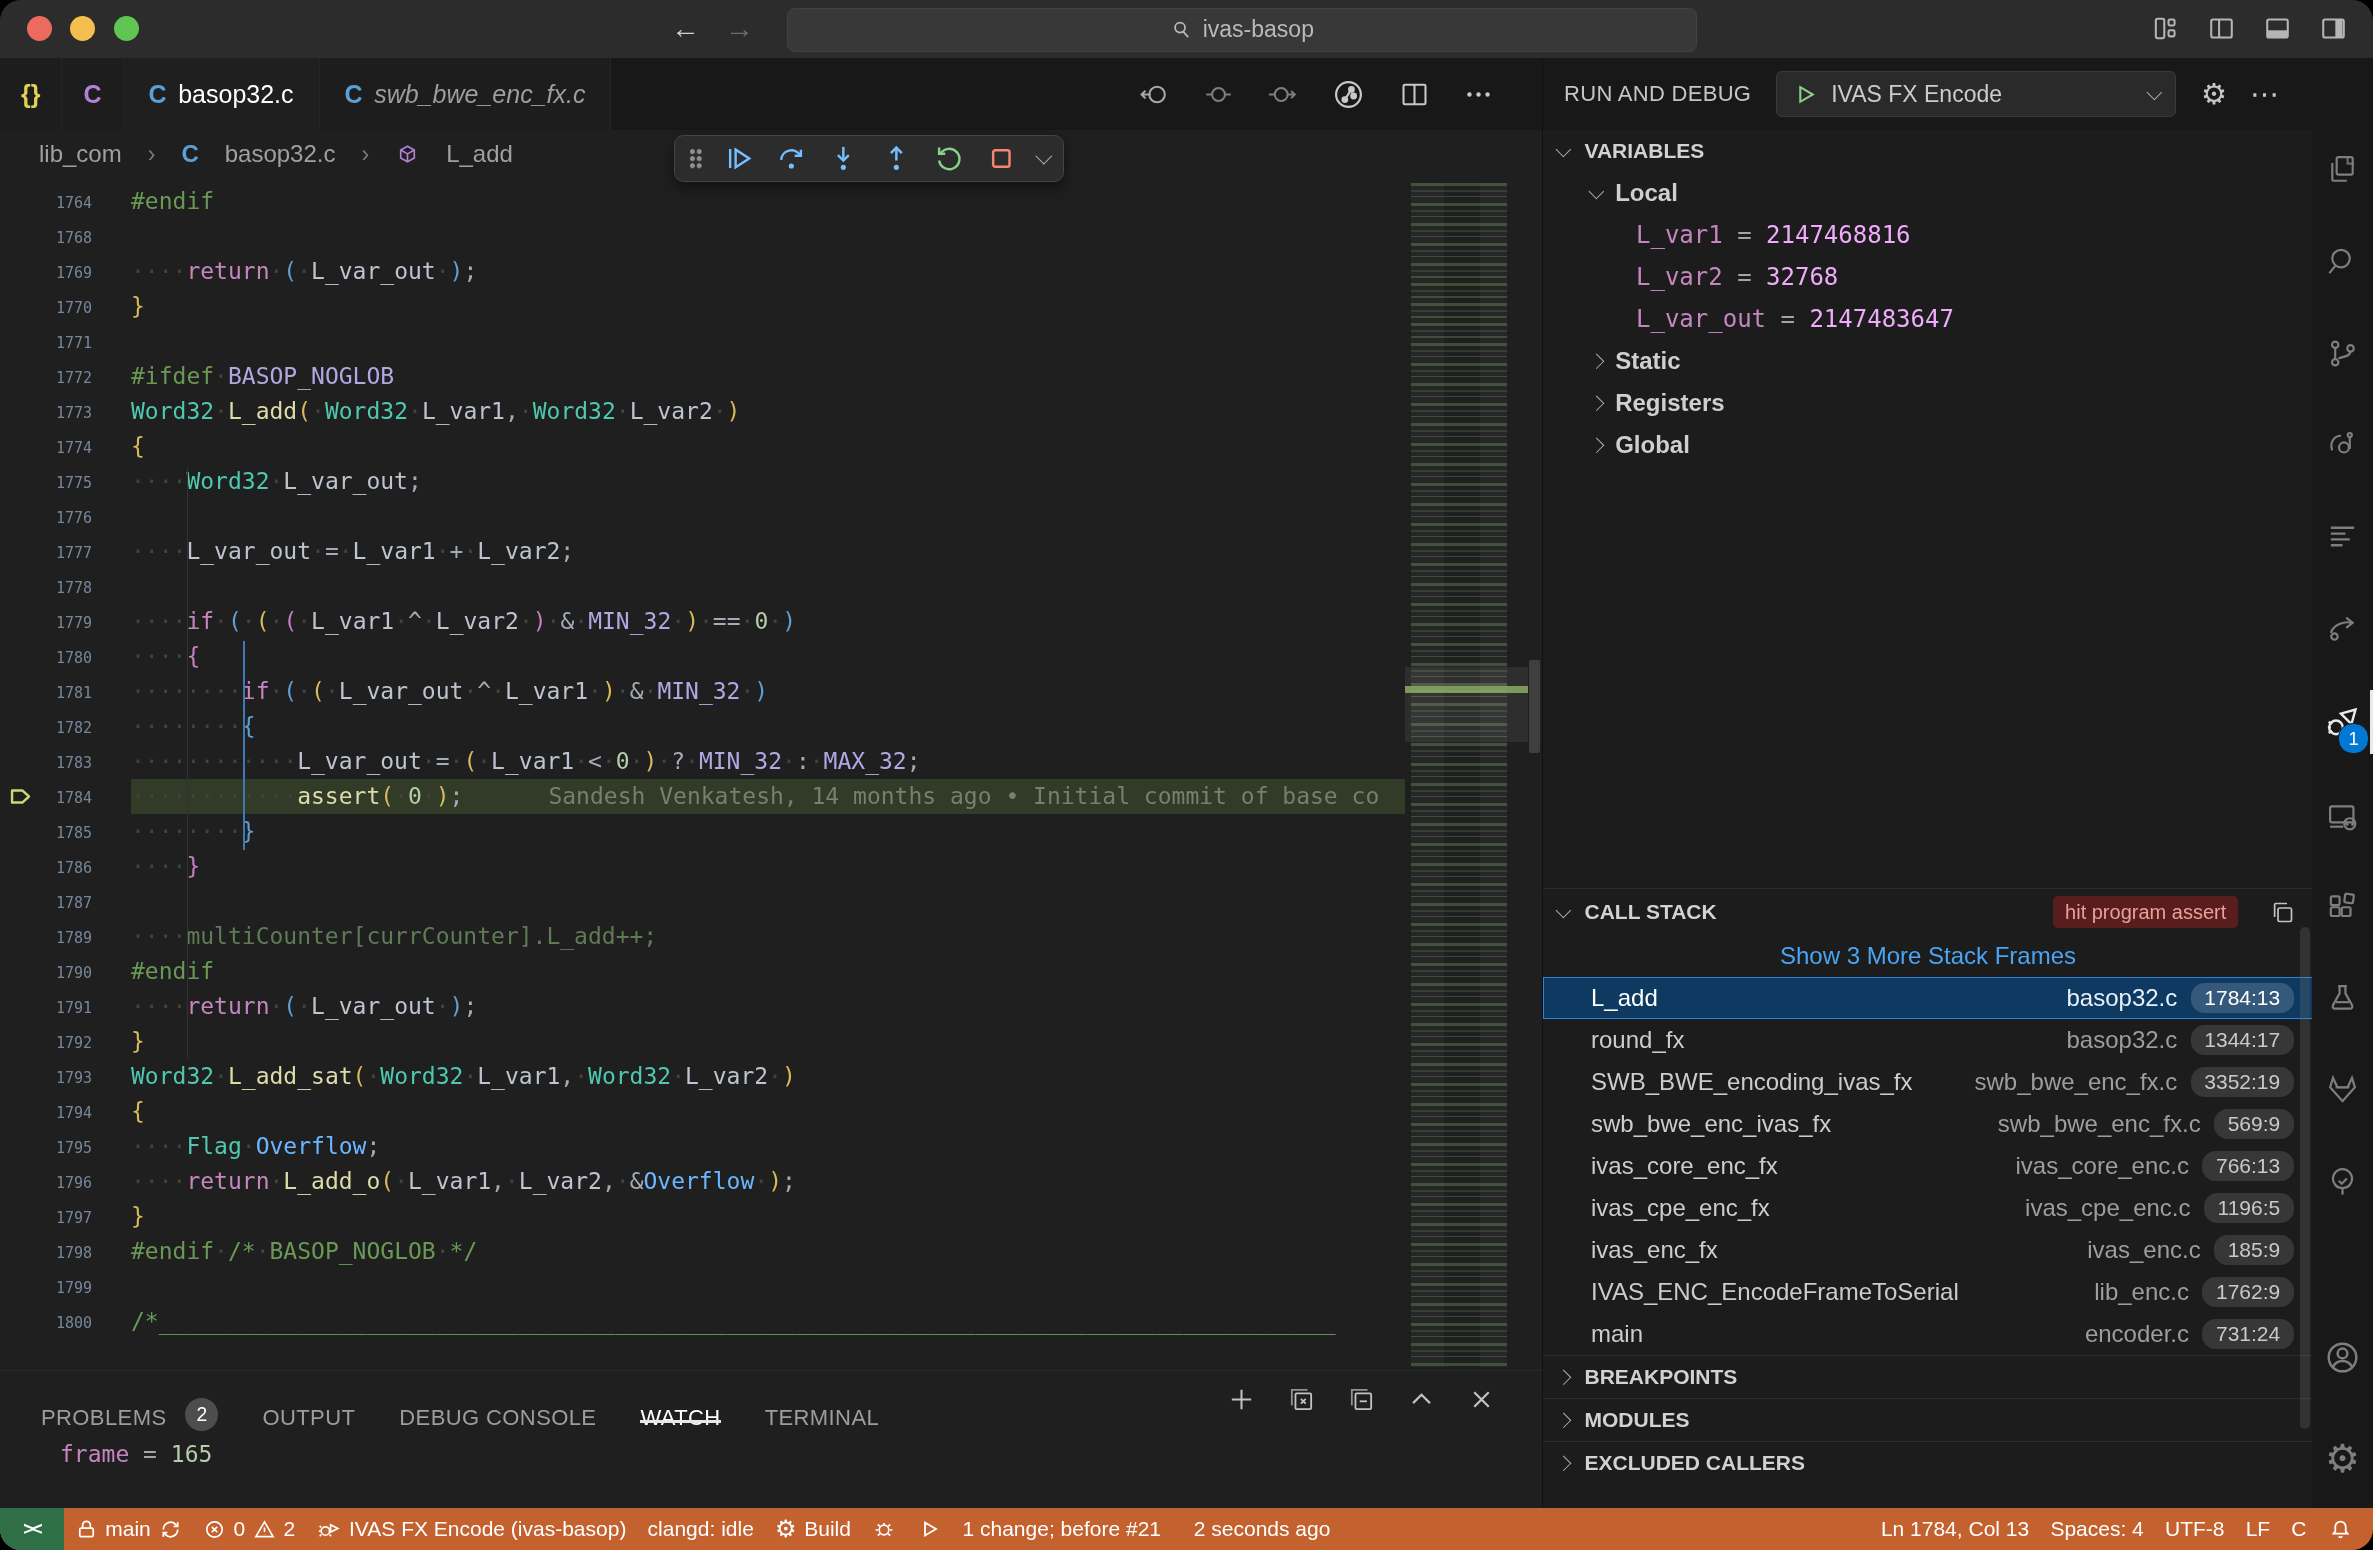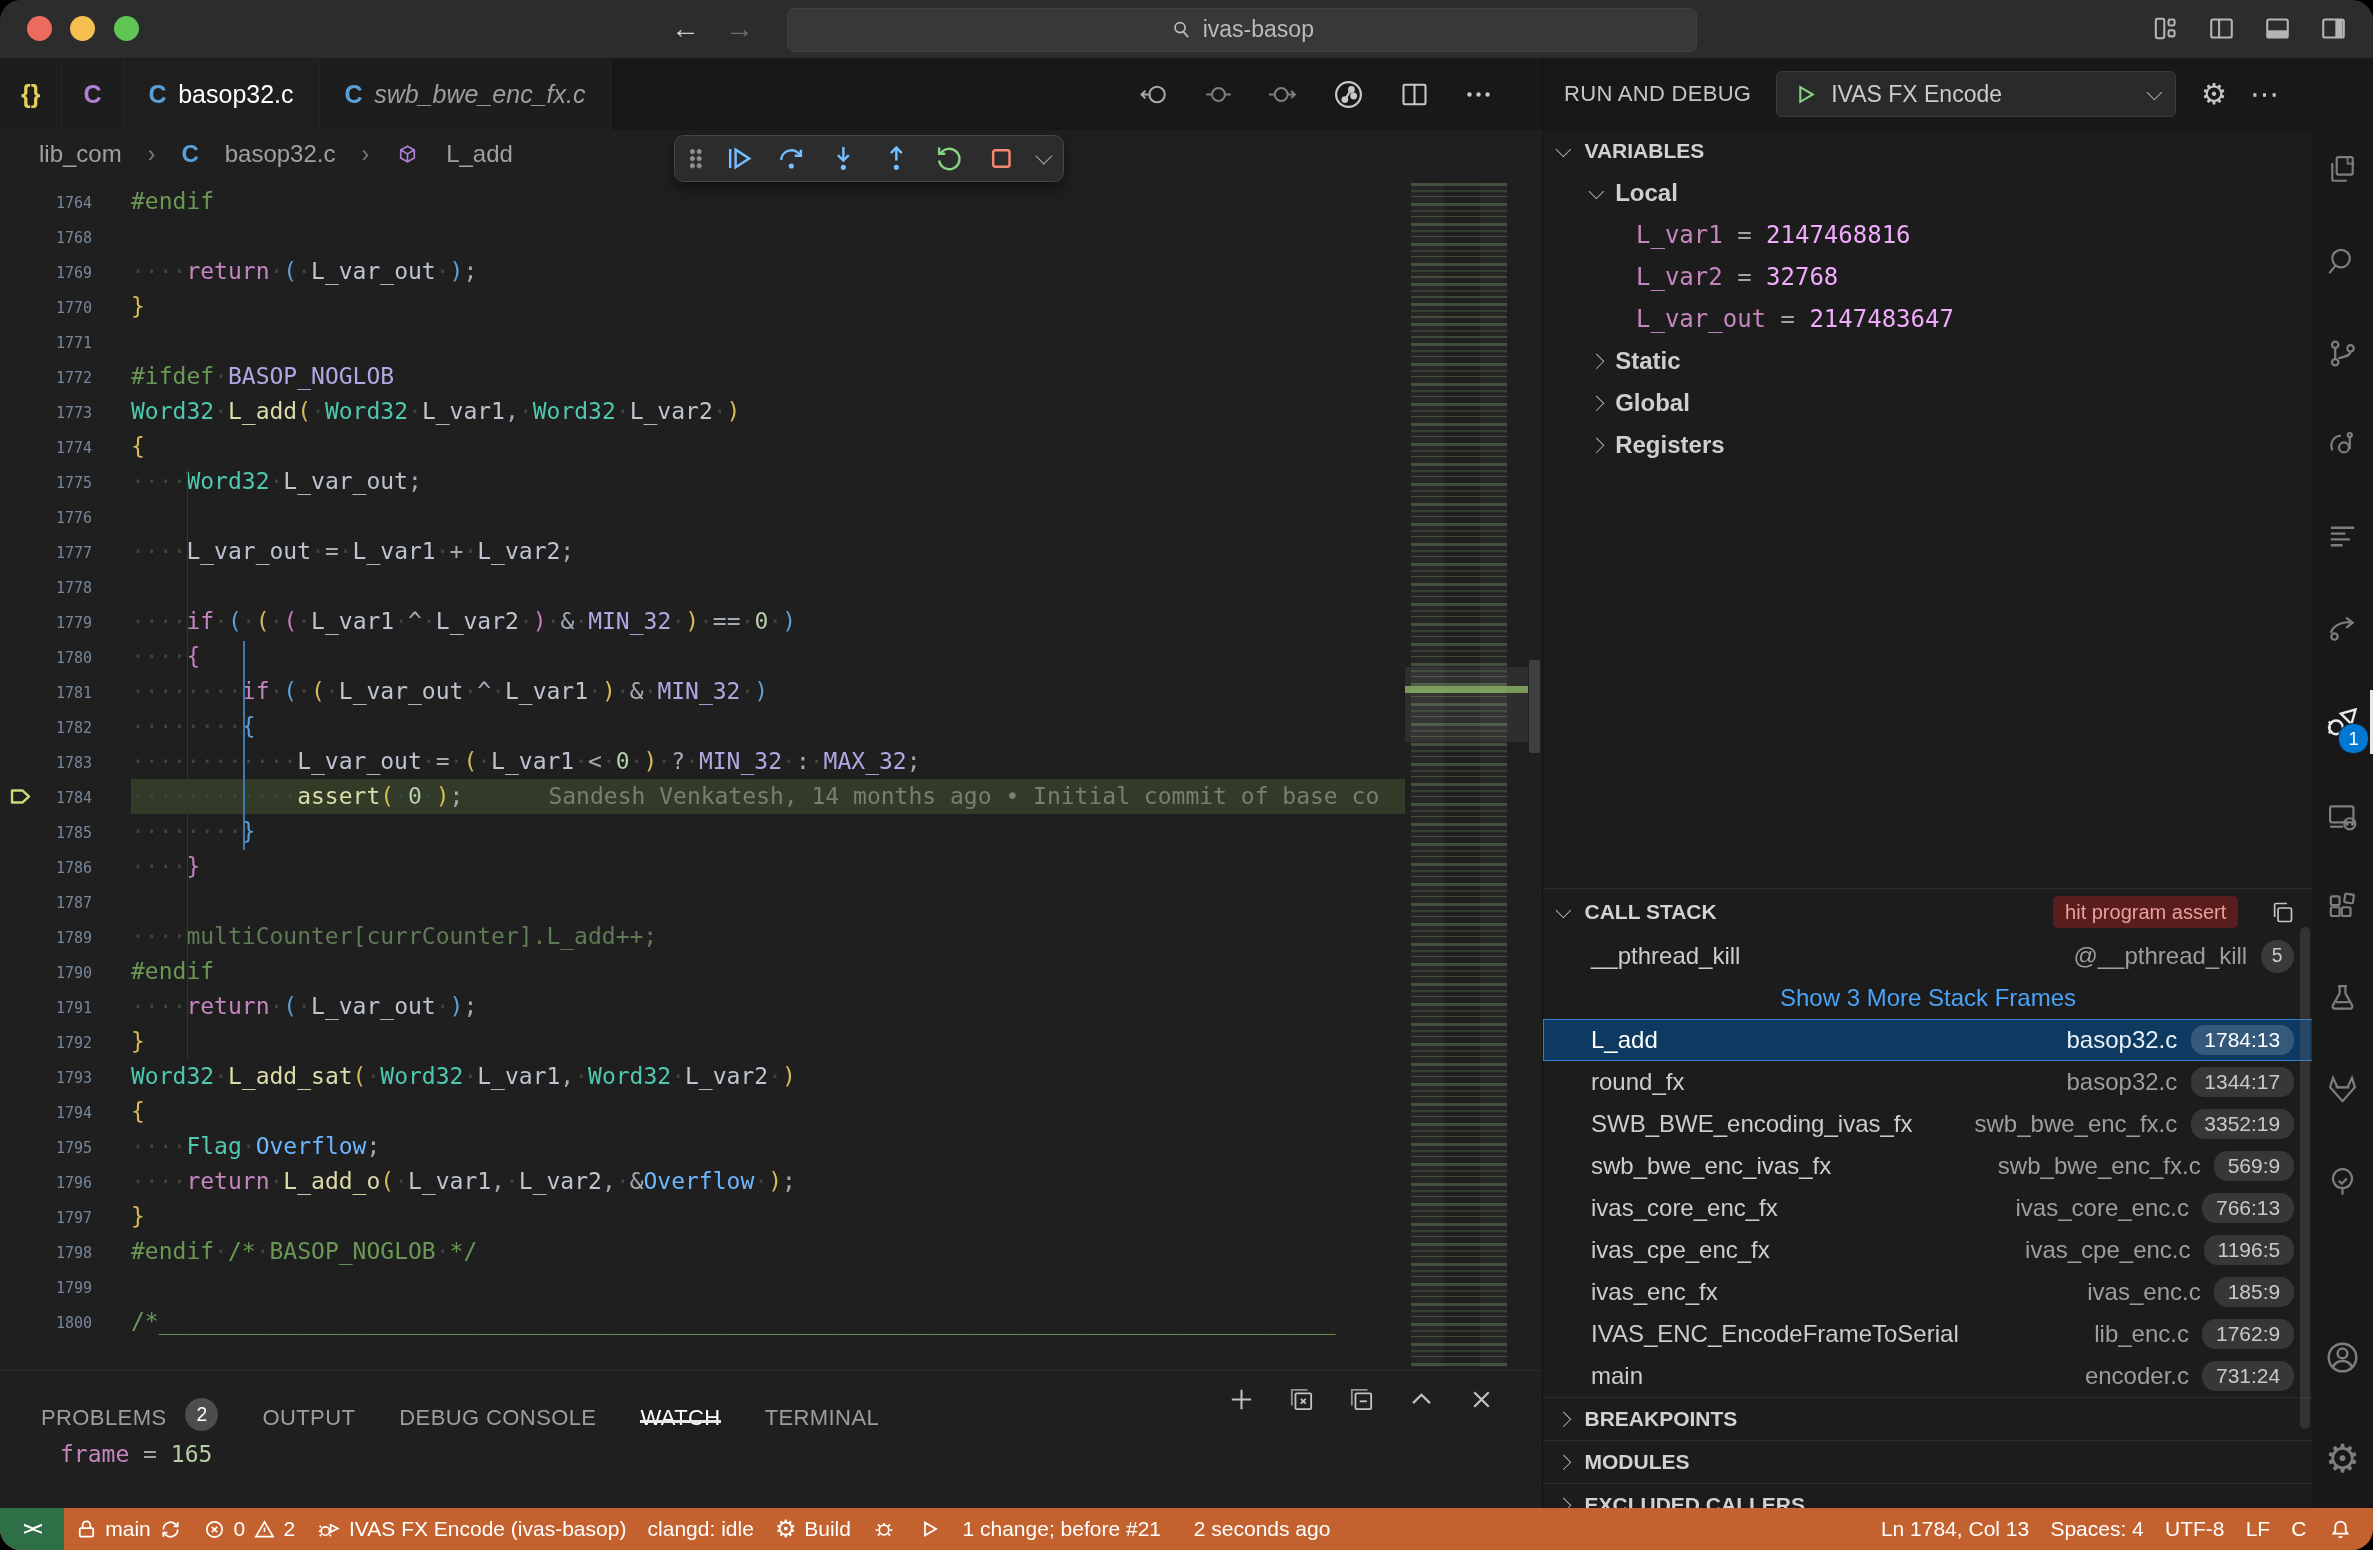--- a/index.html
+++ b/index.html
@@ -372,45 +372,40 @@
             <div class="var-row"><span class="nm">L_var2</span><span class="eq"> = </span><span class="vl">32768</span></div>
             <div class="var-row"><span class="nm">L_var_out</span><span class="eq"> = </span><span class="vl">2147483647</span></div>
           </div>
         <div id="var-groups">
             <div class="group-h">
               <span class="chev right"></span>
               <span>Static</span>
             </div>
             <div class="group-h">
               <span class="chev right"></span>
-              <span>Global</span>
+              <span>Registers</span>
             </div>
             <div class="group-h">
               <span class="chev right"></span>
-              <span>Registers</span>
+              <span>Global</span>
             </div>
           </div>
       </div>
 
       <div>
         <div class="cs-h">
           <span class="chev down"></span>
           <span>CALL STACK</span>
           <span class="cs-badge">hit program assert</span>
           <svg width="27" height="27" viewBox="0 0 24 24" fill="none" stroke="#c3c3c3" stroke-width="1.5" style="margin-left:15.4px">
               <rect x="8" y="8" width="12" height="12" rx="1.5"></rect>
               <path d="M5 16V5a1 1 0 0 1 1-1h10"></path>
             </svg>
         </div>
         <div id="stack-rows">
-            <div class="stack-row">
-              <span class="fname">__pthread_kill</span>
-              <span class="file">@__pthread_kill</span>
-              <span class="rbadge">5</span>
-            </div>
             <div class="stack-link">Show 3 More Stack Frames</div>
             <div class="stack-row sel">
               <span class="fname">L_add</span>
               <span class="file">basop32.c</span>
               <span class="pill">1784:13</span>
             </div>
             <div class="stack-row">
               <span class="fname">round_fx</span>
               <span class="file">basop32.c</span>
               <span class="pill">1344:17</span>

